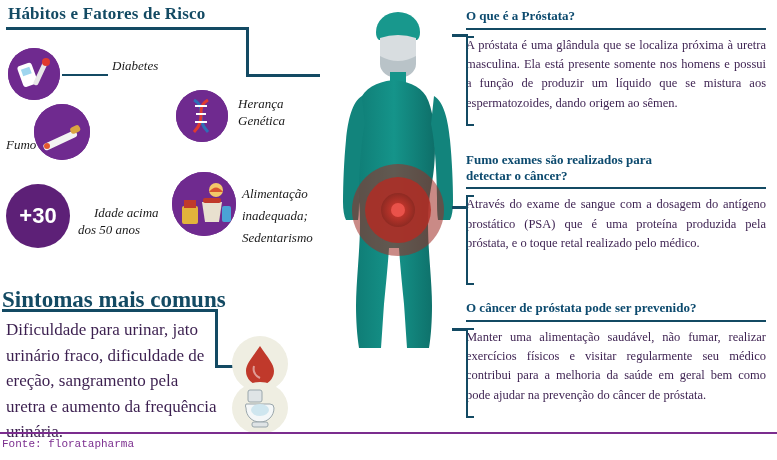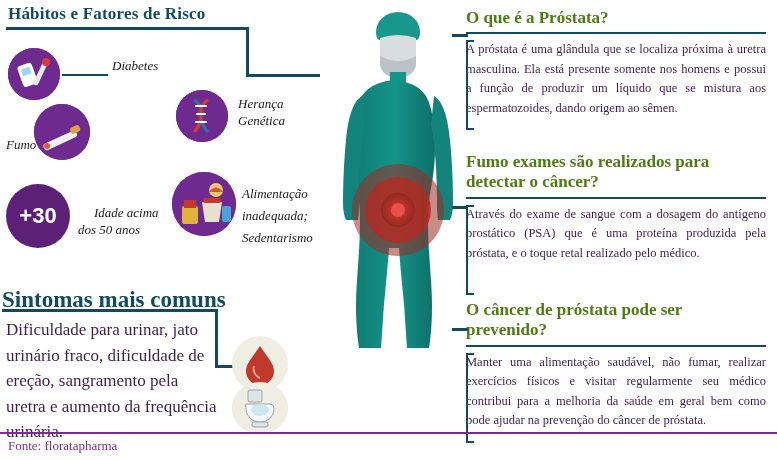--- a/index.html
+++ b/index.html
@@ -109,22 +109,22 @@
     width: 214px;
     font-size: 17px;
     color: #3b1f4f;
     text-align: left;
     line-height: 1.5;
   }
 
   
   .right-block { position: absolute; }
   .r-title {
-    font-size: 17px;
-    color: #4d7c0f;
+    font-size: 13px;
+    color: #0c4a6e;
     font-weight: bold;
     line-height: 1.2;
   }
   .r-rule {
     height: 2px;
     background: #134a63;
     margin: 4px 0 6px 0;
   }
   .r-body {
     font-size: 12.5px;
@@ -147,25 +147,25 @@
   .footer-rule {
     position: absolute;
     left: 0;
     top: 432px;
     width: 777px;
     height: 2px;
     background: #7b2d8e;
   }
   .footer-text {
     position: absolute;
-    left: 8px;
+    left: 2px;
     top: 438px;
-    font-size: 13px;
+    font-size: 11px;
     color: #7b2d8e;
-    font-family: Liberation Serif, serif;
+    font-family: Liberation Mono, monospace;
   }
 
   
   #figure-wrap {
     position: absolute;
     left: 318px;
     top: 0px;
     width: 160px;
     height: 430px;
   }

